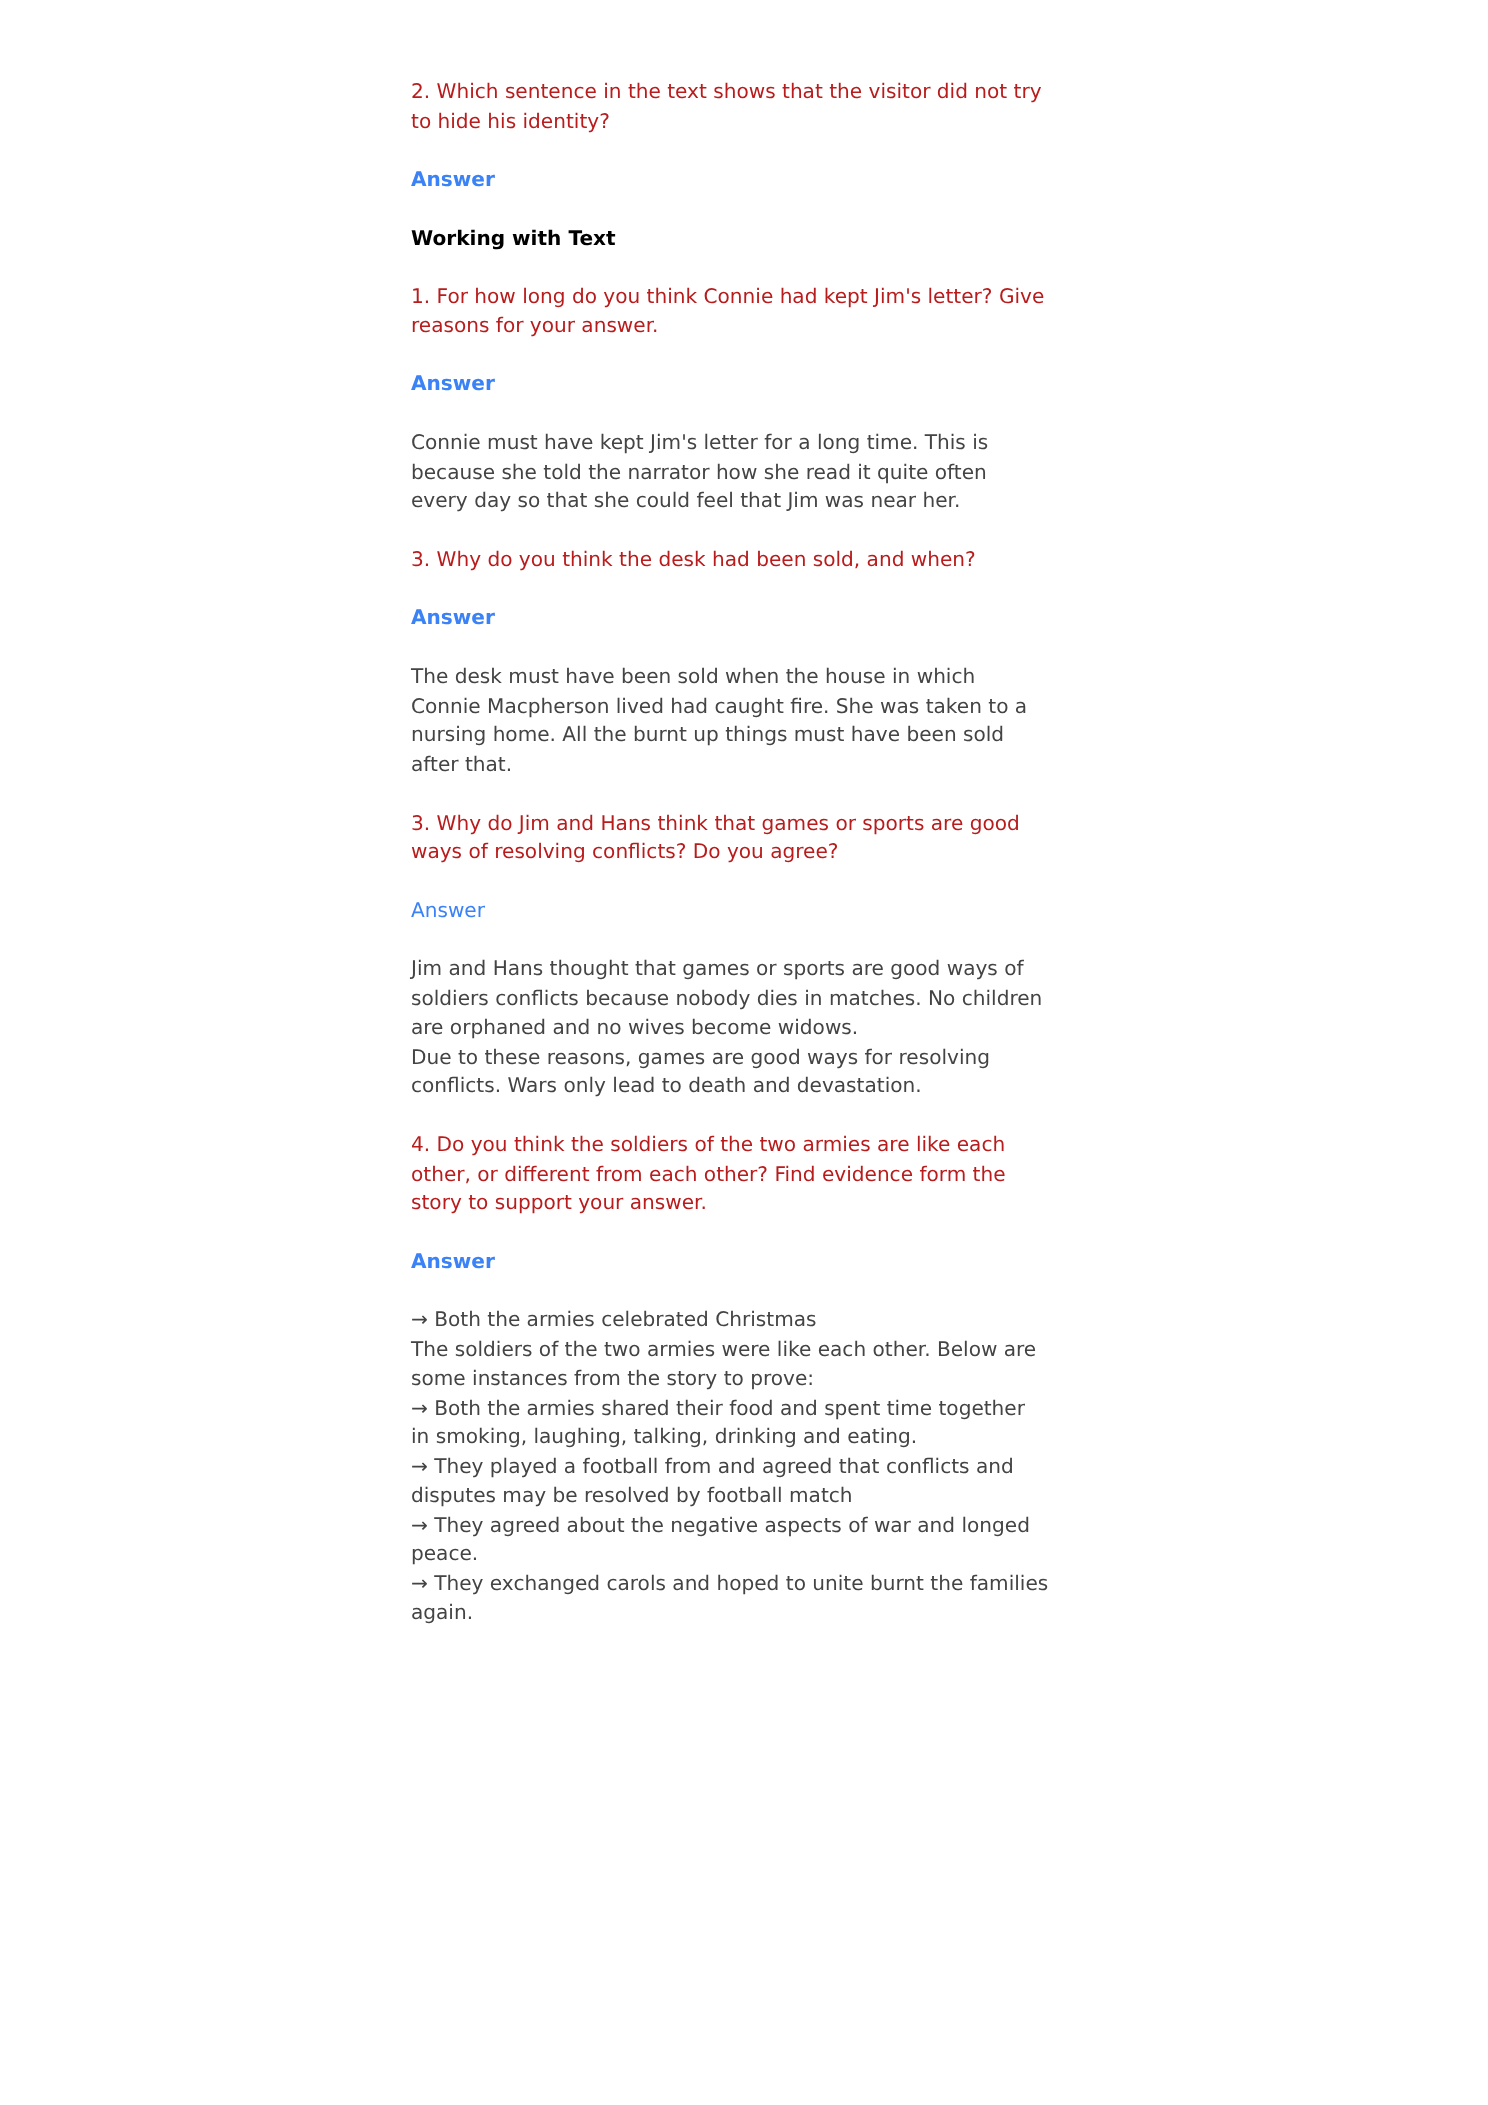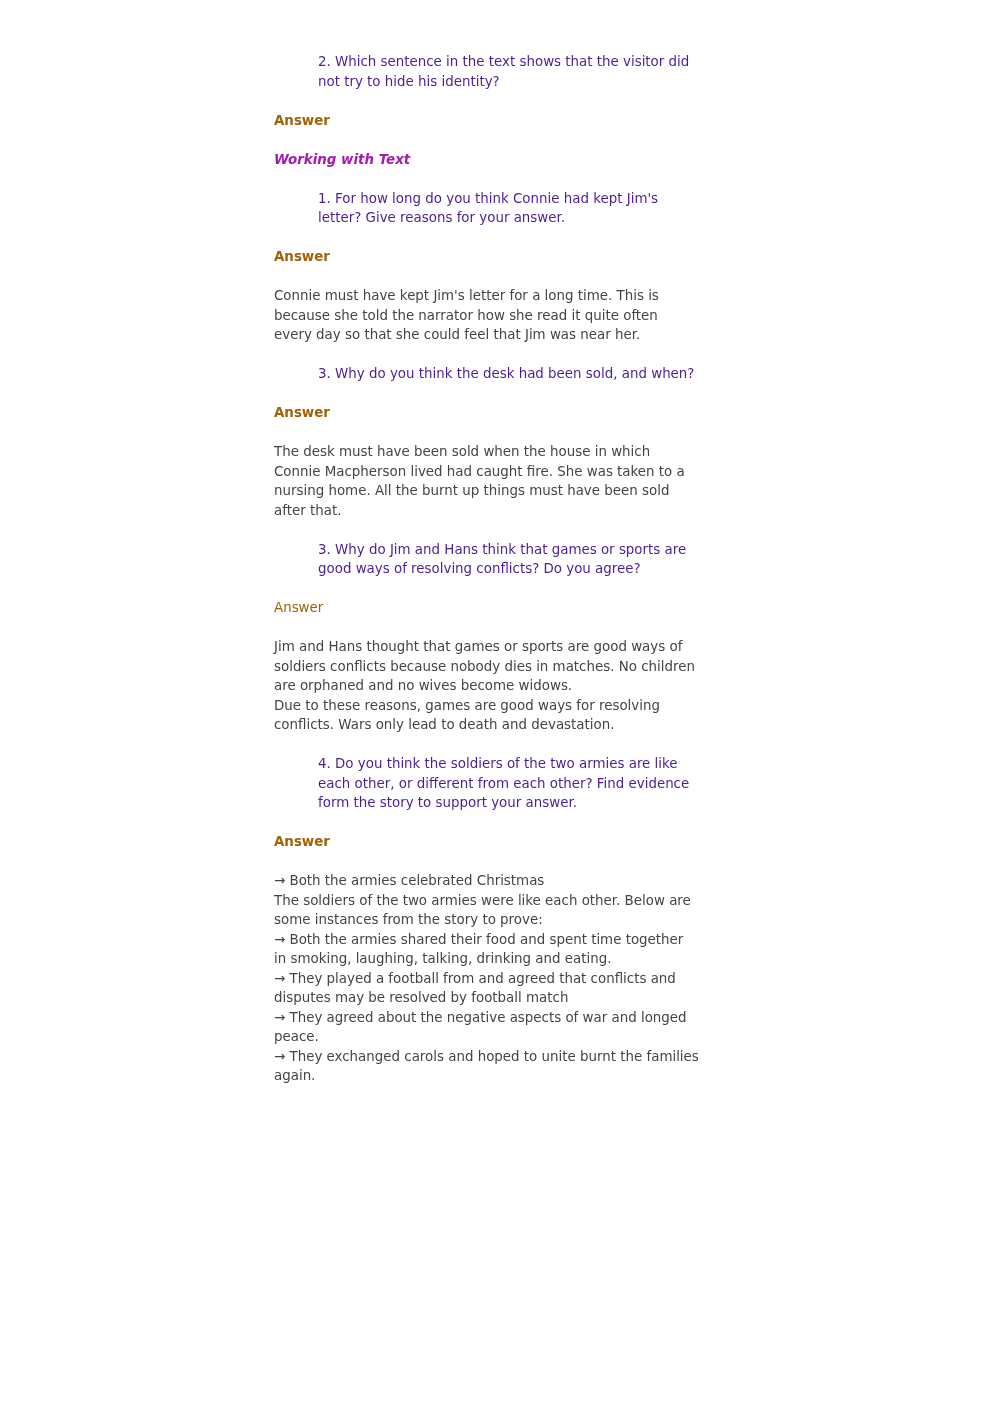--- a/index.html
+++ b/index.html
@@ -3,24 +3,24 @@
   <meta charset="utf-8">
   <style>
     html, body { margin: 0; padding: 0; background: #ffffff; }
     body { width: 992px; height: 1403px; position: relative; overflow: hidden; }
     .page {
       position: absolute; left: 274px; top: 52px; width: 425px;
       font-family: "DejaVu Sans", sans-serif; font-size: 13.4px; line-height: 19.5px;
       color: #444444;
     }
     .block { margin: 0 0 19.5px 0; }
-    .question { color: #4c1d95; margin-left: 44px; }
-    .answer-label { font-weight: bold; color: #a16207; }
+    .question { color: #b91c1c; }
+    .answer-label { font-weight: bold; color: #3b82f6; }
     .answer-label.plain { font-weight: normal; }
-    .section-heading { font-weight: bold; color: #a21caf; font-style: italic; }
+    .section-heading { font-weight: bold; color: #000000; }
     .line { display: block; }
   </style>
 </head>
 <body>
 
 <div class="page">
   <div class="block question">2. Which sentence in the text shows that the visitor did not try to hide his identity?</div>
   <div class="block answer-label">Answer</div>
   <div class="block section-heading">Working with Text</div>
   <div class="block question">1. For how long do you think Connie had kept Jim's letter? Give reasons for your answer.</div>

